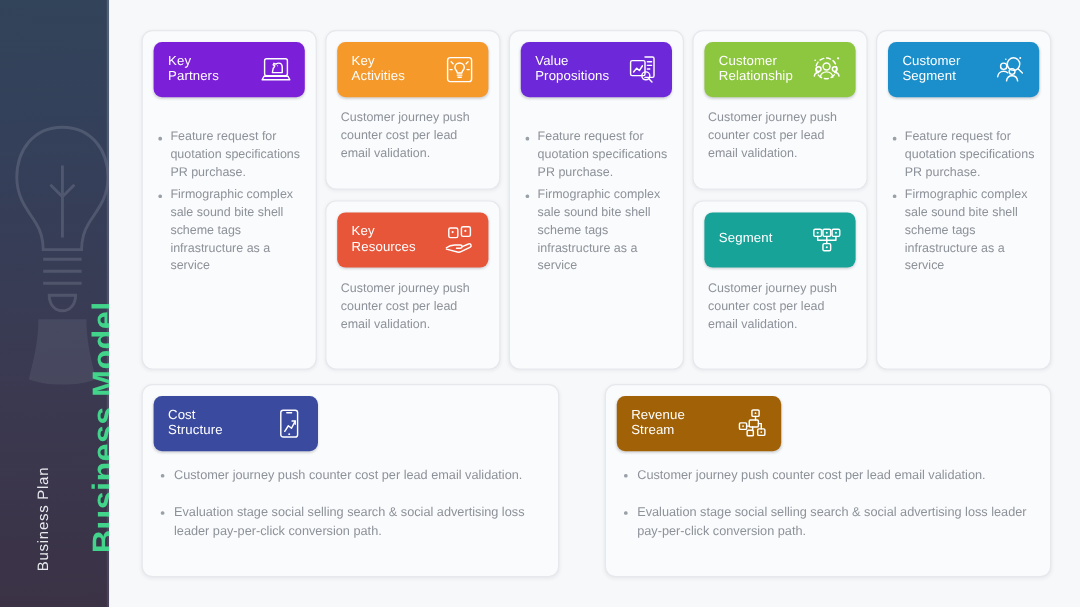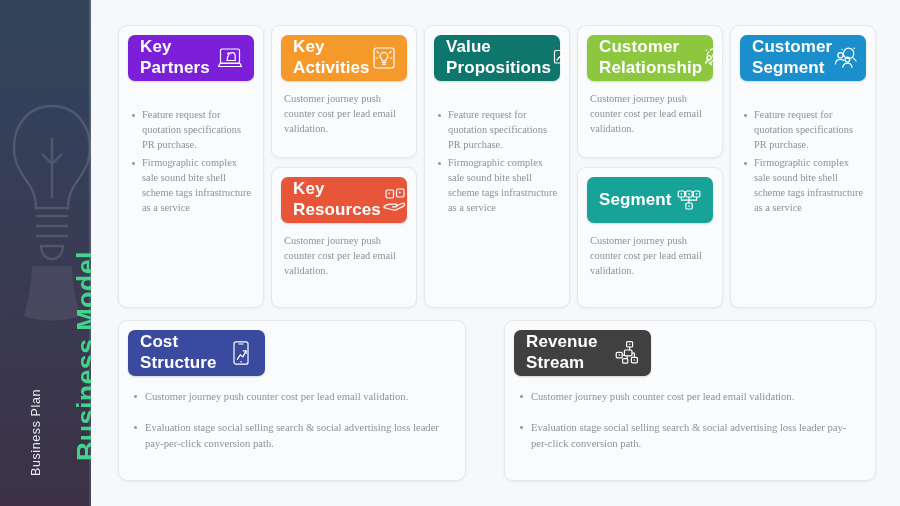--- a/index.html
+++ b/index.html
@@ -100,43 +100,42 @@
     padding: 0 10px 0 12px;
     box-sizing: border-box;
     box-shadow: 0 1px 2px rgba(30,35,50,.18);
   }
   .card-header.wide {
     right: auto;
     width: 137px;
   }
   .card-title {
     color: #ffffff;
-    font-size: 17px;
-    font-weight: 700;
+    font-size: 11px;
+    font-weight: 400;
     line-height: 1.22;
     letter-spacing: .1px;
     white-space: pre-line;
   }
   .hdr-icon {
     flex: 0 0 auto;
     width: 28px;
     height: 28px;
     display: block;
   }
   .hdr-icon svg { display: block; width: 28px; height: 28px; }
 
   .card-body {
     position: absolute;
     left: 12px;
     right: 10px;
     top: 64px;
     color: #8d9199;
     font-size: 10.4px;
     line-height: 1.42;
-    font-family: Liberation Serif, serif;
   }
 
   .para {
     margin: 0 0 6px 0;
     color: #8d9199;
   }
 
   ul.bullets {
     margin: 0;
     padding: 0;
@@ -249,21 +248,21 @@
             <path d="M16.1 19.5l5.3-2.2c.9-.4 1.8 0 2.1.8.3.8-.1 1.6-.9 2l-7.4 3.6c-1 .5-2 .6-3 .3L3 21.6"></path>
           </svg>
         </span>
       </div>
       <div class="card-body" style="top:66px;">
         <p class="para">Customer journey push counter cost per lead email validation.</p>
       </div>
     </div>
 
     <div class="card" style="left:333px; top:25px; width:146px; height:283px;">
-      <div class="card-header" style="background:#0f766e;">
+      <div class="card-header" style="background:#6d28d9;">
         <span class="card-title">Value
 Propositions</span>
         <span class="hdr-icon">
           <svg viewBox="0 0 28 28" fill="none" stroke="#ffffff" stroke-width="1.2" stroke-linecap="round" stroke-linejoin="round">
             <path d="M15.5 3.5h6.2c.7 0 1.3.6 1.3 1.3v14.4c0 .7-.6 1.3-1.3 1.3h-6.2"></path>
             <rect x="3.5" y="6.5" width="12" height="12.5" rx="1.3"></rect>
             <path d="M6 16l2.6-3.2 2.2 2 2.6-4"></path>
             <path d="M17.5 7.5h3.5M17.5 10.5h3.5M17.5 13.5h2"></path>
             <circle cx="16.2" cy="19.2" r="3.3"></circle>
             <path d="M18.7 21.7l2.6 2.6"></path>
@@ -365,21 +364,21 @@
       </div>
       <div class="card-body">
         <ul class="bullets">
           <li>Customer journey push counter cost per lead email validation.</li>
           <li>Evaluation stage social selling search &amp; social advertising loss leader pay-per-click conversion path.</li>
         </ul>
       </div>
     </div>
 
     <div class="card card-wide" style="left:413px; top:320px; width:372px; height:161px;">
-      <div class="card-header wide" style="background:#404040;">
+      <div class="card-header wide" style="background:#a16207;">
         <span class="card-title">Revenue
 Stream</span>
         <span class="hdr-icon">
           <svg viewBox="0 0 28 28" fill="none" stroke="#ffffff" stroke-width="1.2" stroke-linecap="round" stroke-linejoin="round">
             <rect x="13.6" y="2.6" width="6" height="5.4" rx="1"></rect>
             <rect x="11.4" y="11" width="7.6" height="5.8" rx="1"></rect>
             <rect x="3.2" y="13.4" width="6" height="5.4" rx="1"></rect>
             <rect x="18.4" y="18.4" width="6" height="5.4" rx="1"></rect>
             <rect x="9.6" y="19.6" width="5.2" height="4.6" rx="1"></rect>
             <path d="M16.6 8v3M9.2 16.1l2.2 0M19 14l2.4 0 0 4.4M14.2 16.8v2.8"></path>

